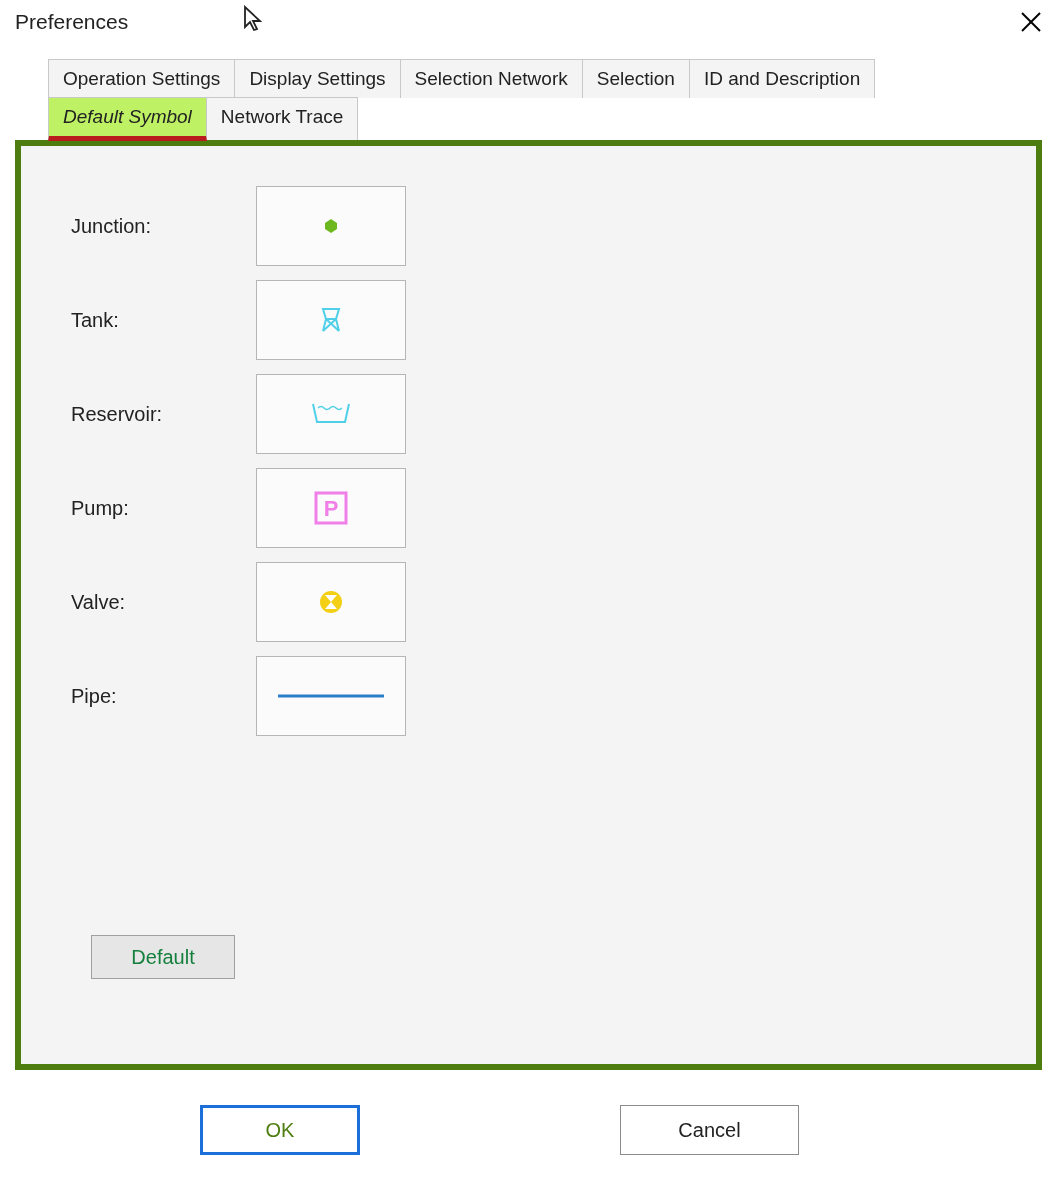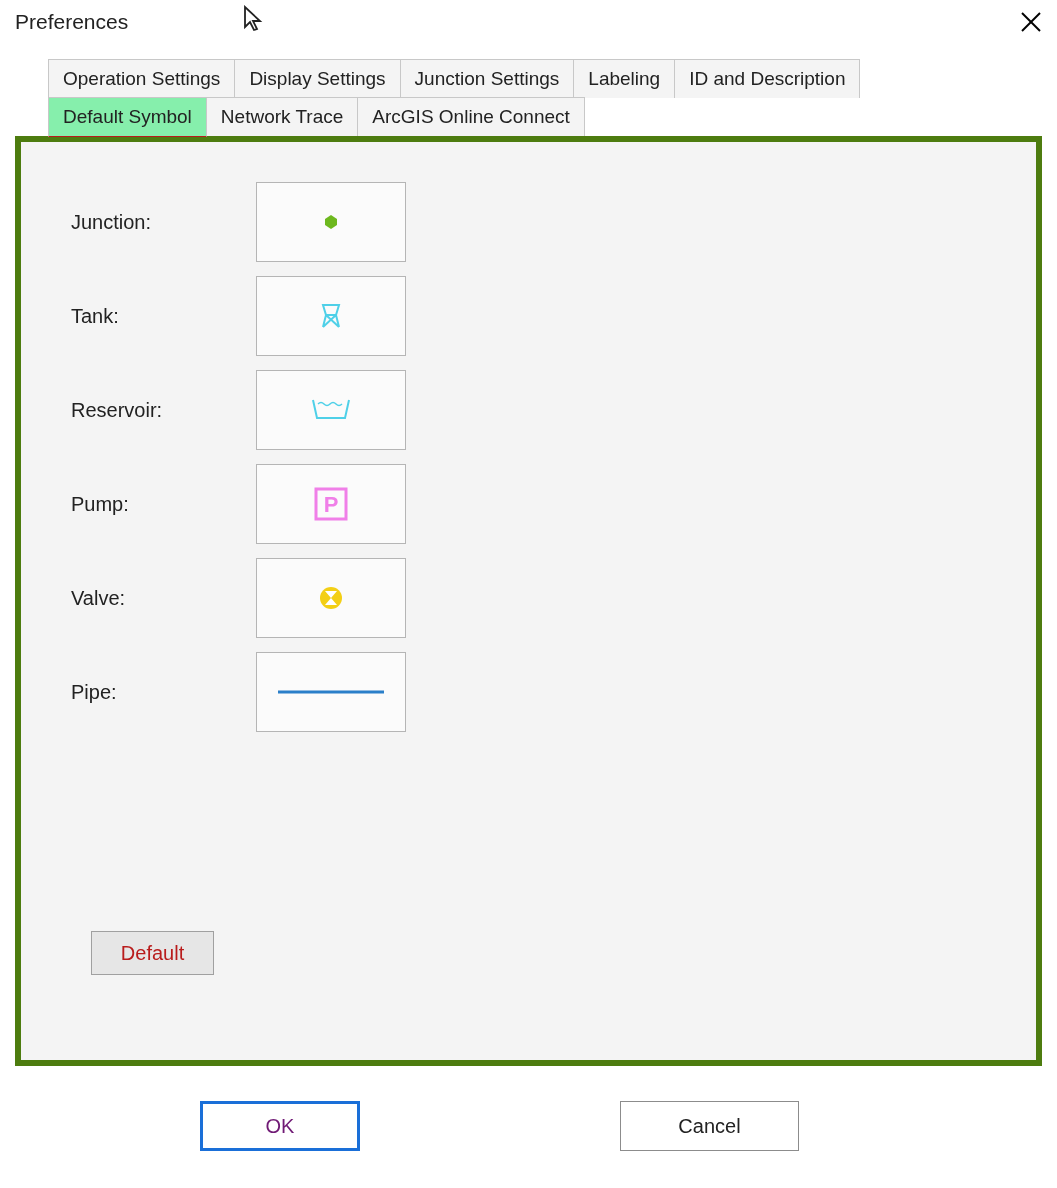--- a/index.html
+++ b/index.html
@@ -53,23 +53,24 @@
       border: 1px solid #c8c8c8;
       border-bottom: none;
       padding: 8px 14px;
       font-size: 19px;
       color: #222;
       cursor: pointer;
       margin-right: -1px;
       position: relative;
     }
     .tab.active {
-      background: #86efac;
-      border-bottom: 1px solid #b91c1c;
+      background: #bef264;
+      border-bottom: 5px solid #b91c1c;
       z-index: 2;
+      font-style: italic;
     }
     .tab-row.second {
       margin-top: -1px;
     }
     .tab-panel {
       border: 6px solid #4d7c0f;
       background: #f4f4f4;
       margin-top: -1px;
       padding: 40px 70px 30px 50px;
       height: 930px;
@@ -92,40 +93,40 @@
       border: 1px solid #b5b5b5;
       display: flex;
       align-items: center;
       justify-content: center;
       cursor: pointer;
     }
     .default-btn {
       position: absolute;
       left: 70px;
       bottom: 85px;
-      width: 123px;
+      width: 144px;
       height: 44px;
       background: #e6e6e6;
       border: 1px solid #a0a0a0;
       font-size: 20px;
-      color: #b91c1c;
+      color: #15803d;
       cursor: pointer;
     }
     .dialog-buttons {
       display: flex;
       margin-top: 35px;
       padding: 0 15px;
     }
     .ok-btn {
       width: 160px;
       height: 50px;
       background: #ffffff;
       border: 3px solid #1a6fd8;
       font-size: 20px;
-      color: #701a75;
+      color: #4d7c0f;
       cursor: pointer;
       margin-left: 185px;
       text-align: center;
     }
     .cancel-btn {
       width: 179px;
       height: 50px;
       background: #ffffff;
       border: 1px solid #8c8c8c;
       font-size: 20px;
@@ -149,28 +150,27 @@
       <line x1="2" y1="2" x2="20" y2="20" stroke="#000" stroke-width="2"></line>
       <line x1="20" y1="2" x2="2" y2="20" stroke="#000" stroke-width="2"></line>
     </svg>
   </button>
 </div>
 
 <div class="tab-container">
   <div class="tab-row">
     <div class="tab">Operation Settings</div>
     <div class="tab">Display Settings</div>
-    <div class="tab">Junction Settings</div>
-    <div class="tab">Labeling</div>
+    <div class="tab">Selection Network</div>
+    <div class="tab">Selection</div>
     <div class="tab">ID and Description</div>
   </div>
   <div class="tab-row second">
     <div class="tab active">Default Symbol</div>
     <div class="tab">Network Trace</div>
-    <div class="tab">ArcGIS Online Connect</div>
   </div>
 
   <div class="tab-panel">
 
     <div class="symbol-row">
       <div class="symbol-label">Junction:</div>
       <div class="symbol-box">
         <svg width="16" height="16" viewBox="0 0 16 16">
           <polygon points="8,1 14,5 14,11 8,15 2,11 2,5" fill="#6db81e"></polygon>
         </svg>

